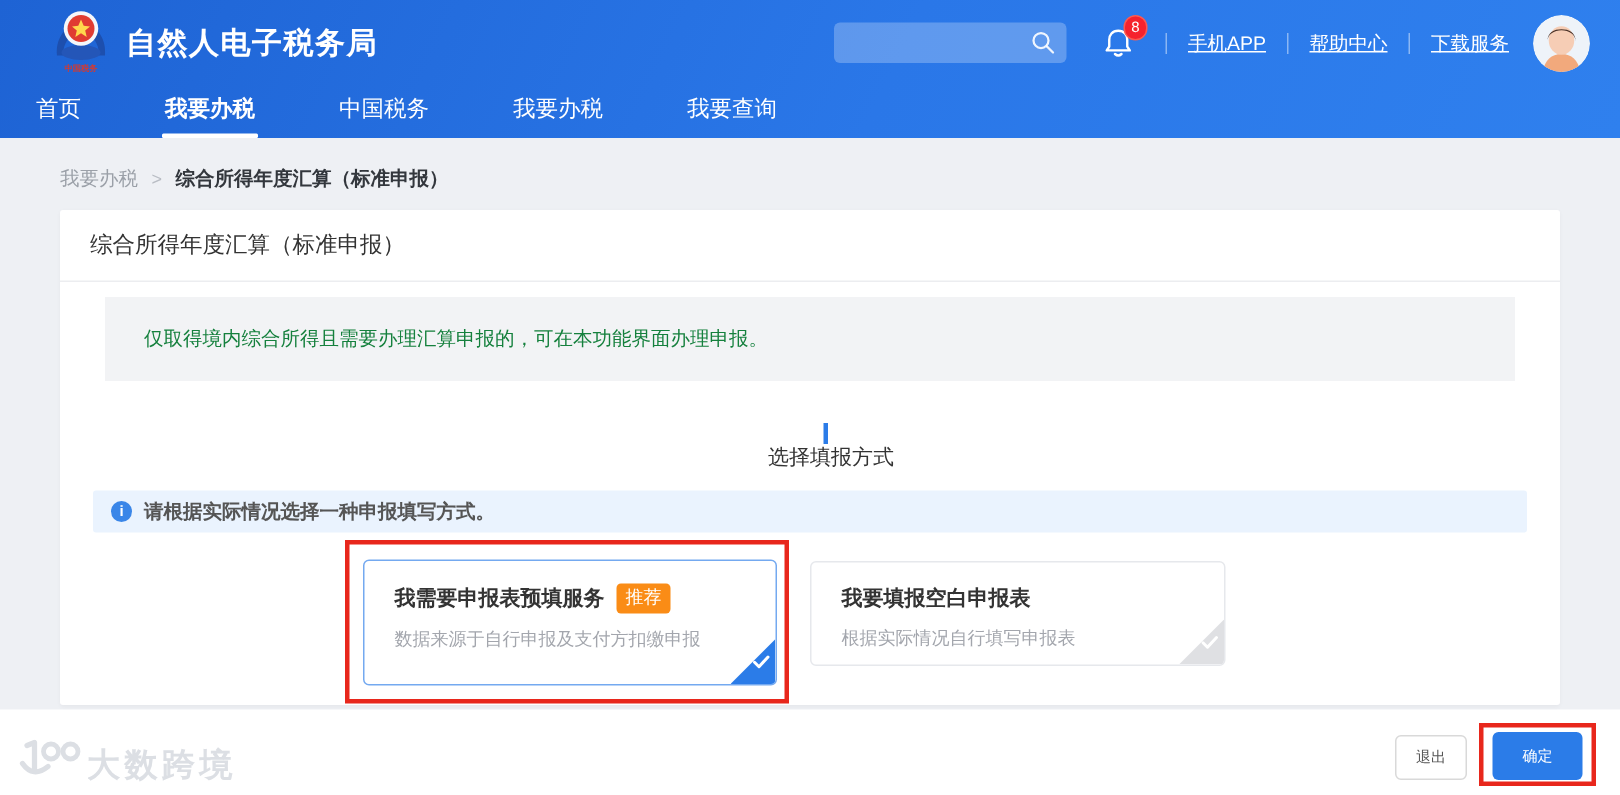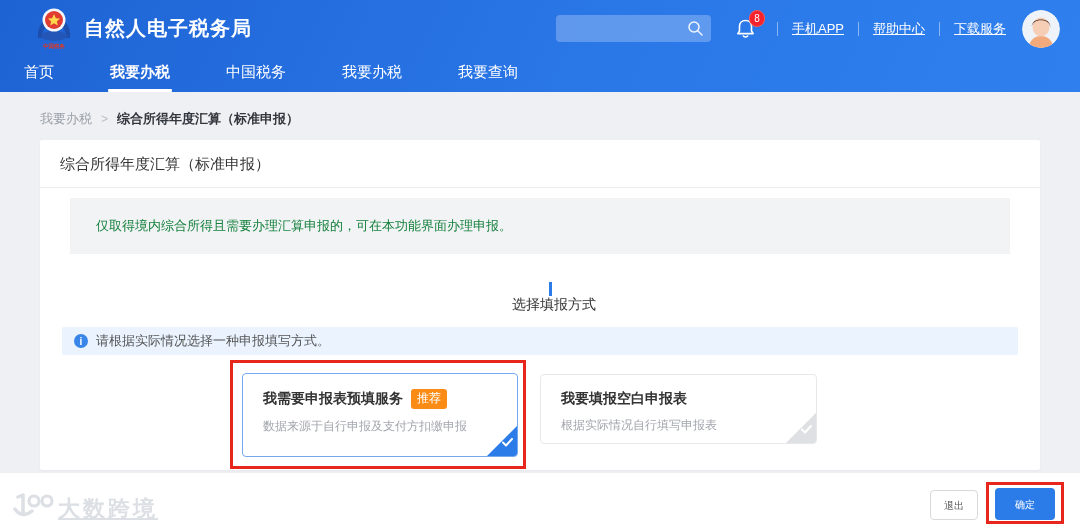--- a/index.html
+++ b/index.html
@@ -44,40 +44,40 @@
   .card-title{height:47px;line-height:47px;padding-left:20px;font-size:15px;color:#333;
     border-bottom:1px solid #ecedf0;}
   .notice{margin:10px 30px 0;height:56px;background:#f2f3f5;display:flex;align-items:center;
     padding-left:26px;font-size:13px;color:#15803d;}
   .section-head{margin:28px 0 0 28px;display:flex;align-items:center;flex-direction:column;}
   .section-bar{width:3px;height:14px;background:#2b7ce8;margin-right:8px;}
   .section-label{font-size:14px;color:#333;}
   .tip{margin:13px 22px 0;height:28px;background:#eaf3fe;border-radius:2px;display:flex;align-items:center;padding-left:12px;}
   .info-icon{width:14px;height:14px;border-radius:50%;background:#3a86e8;color:#fff;font-size:10px;
     font-weight:bold;display:flex;align-items:center;justify-content:center;flex:0 0 auto;font-style:normal;}
-  .tip-text{font-size:13px;color:#555;margin-left:8px;}
+  .tip-text{font-size:13px;color:#555;margin-left:8px;font-weight:bold;}
 
   .option{position:absolute;background:#fff;border-radius:4px;overflow:hidden;box-sizing:border-box;cursor:pointer;}
   .option.selected{left:202px;top:233px;width:276px;height:84px;border:1px solid #74a9f0;}
   .option.unselected{left:500px;top:234px;width:277px;height:70px;border:1px solid #e6e8ec;}
   .opt-inner{padding:15px 0 0 20px;}
   .opt-title-row{display:flex;align-items:center;}
   .opt-title{font-size:14px;color:#333;font-weight:600;white-space:nowrap;}
   .opt-badge{margin-left:8px;background:#fa8c16;color:#fff;font-size:12px;padding:1px 6px 2px;border-radius:3px;white-space:nowrap;}
   .opt-desc{margin-top:9px;font-size:12px;color:#a3a6ad;white-space:nowrap;}
   .opt-corner{position:absolute;right:0;bottom:0;width:30px;height:30px;
     clip-path:polygon(100% 0,100% 100%,0 100%);}
   .option.selected .opt-corner{background:#2b7ce8;}
   .option.unselected .opt-corner{background:#dfe0e3;}
   .opt-check{position:absolute;right:3px;bottom:4px;}
 
   
   .footer-bar{position:absolute;left:0;top:473px;width:1080px;height:57px;background:#fff;}
   .watermark{position:absolute;left:12px;top:20px;display:flex;align-items:center;gap:4px;}
-  .wm-text{font-size:22px;font-weight:bold;letter-spacing:3px;color:#dcdfe4;text-decoration:underline;}
+  .wm-text{font-size:22px;font-weight:bold;letter-spacing:3px;color:#dcdfe4;}
   .btn{position:absolute;box-sizing:border-box;border-radius:4px;font-size:10px;text-align:center;cursor:pointer;
     font-family:Liberation Sans, sans-serif;}
   .btn-exit{left:930px;top:17px;width:48px;height:30px;line-height:28px;background:#fff;
     border:1px solid #d9d9d9;color:#555;}
   .btn-confirm{left:995px;top:15px;width:60px;height:32px;line-height:32px;background:#2b7ce8;
     border:none;color:#fff;}
 
   
   .ann{position:absolute;border:3px solid #e8271c;box-sizing:border-box;pointer-events:none;}
   .ann-option{left:230px;top:360px;width:296px;height:109px;}

